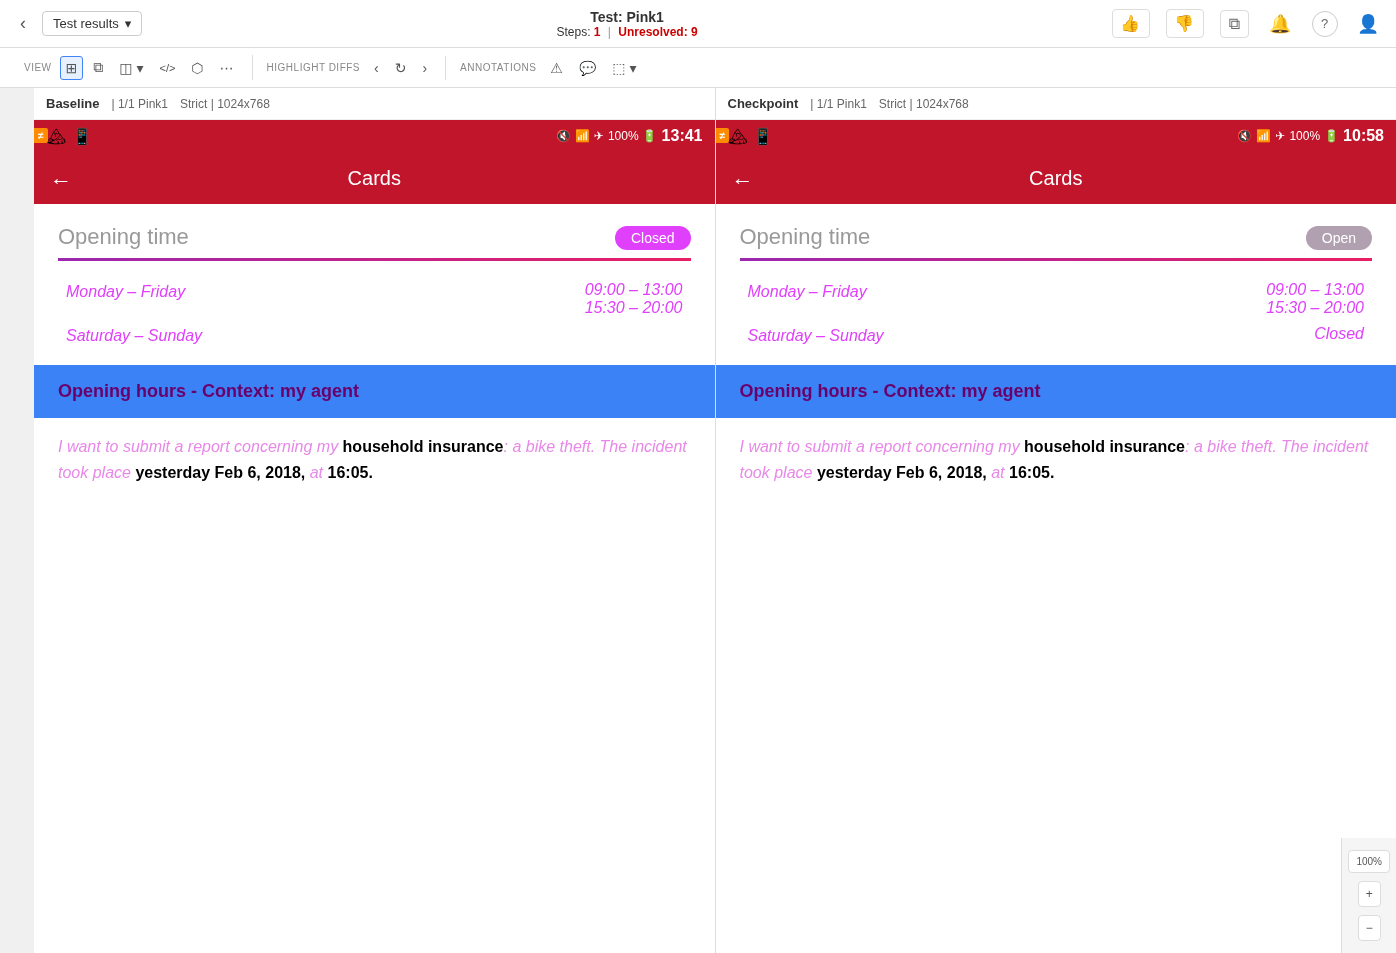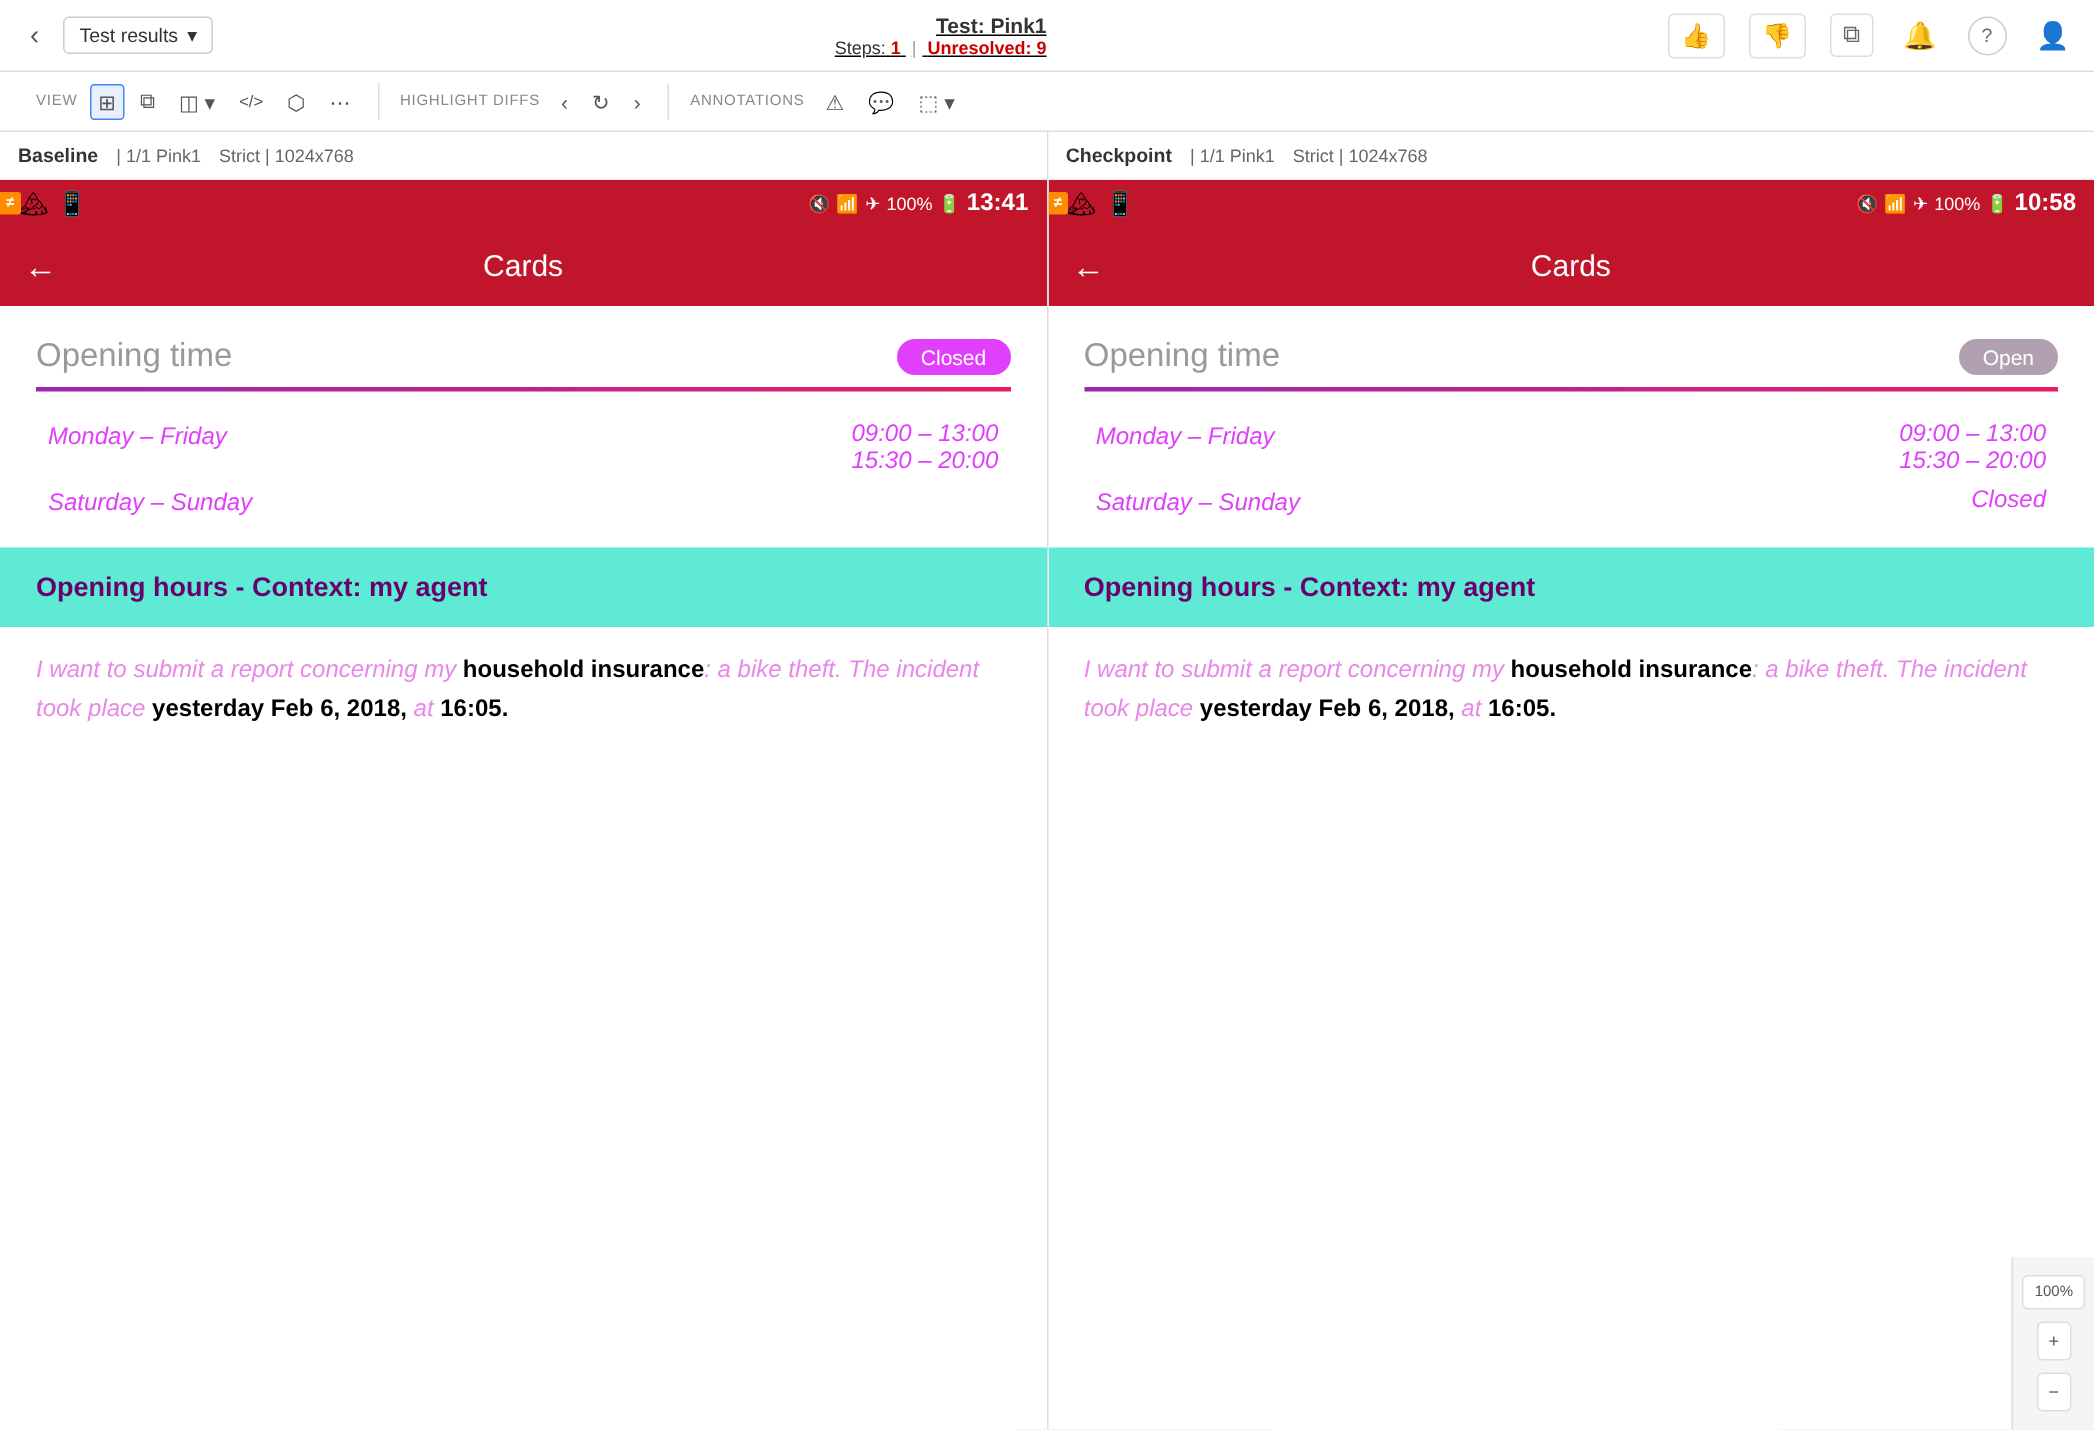--- a/index.html
+++ b/index.html
@@ -4,21 +4,21 @@
   <style>
     * { box-sizing: border-box; margin: 0; padding: 0; }
     body { font-family: -apple-system, BlinkMacSystemFont, 'Segoe UI', sans-serif; background: #f0f0f0; width: 1396px; height: 953px; overflow: hidden; }
 
     
     .top-bar {
       display: flex; align-items: center; justify-content: space-between;
       background: #fff; border-bottom: 1px solid #ddd; padding: 0 12px; height: 48px;
     }
     .top-bar-left { display: flex; align-items: center; gap: 8px; }
-    .top-bar-center { text-align: right; text-decoration: underline; }
+    .top-bar-center { text-align: center; }
     .top-bar-right { display: flex; align-items: center; gap: 16px; }
     .back-btn { background: none; border: none; cursor: pointer; font-size: 18px; color: #555; padding: 4px 8px; }
     .test-results-dropdown {
       display: flex; align-items: center; gap: 6px; border: 1px solid #ccc;
       border-radius: 4px; padding: 4px 10px; background: #fff; cursor: pointer; font-size: 13px; color: #333;
     }
     .test-name { font-weight: 700; font-size: 14px; color: #333; }
     .test-meta { font-size: 12px; }
     .steps-label { color: #333; }
     .steps-count { color: #c00; font-weight: 600; }
@@ -39,21 +39,21 @@
     }
     .toolbar-icon-btn.active { background: #e8f0fe; border-color: #4285f4; }
     .scope-select {
       border: 1px solid #ccc; border-radius: 4px; padding: 3px 24px 3px 8px; font-size: 12px;
       background: #fff; cursor: pointer; appearance: none; color: #333;
     }
     .scope-wrapper { position: relative; display: inline-block; }
     .scope-wrapper::after { content: '▾'; position: absolute; right: 6px; top: 50%; transform: translateY(-50%); font-size: 10px; color: #666; pointer-events: none; }
 
     
-    .main-content { display: flex; height: calc(953px - 88px); }
+    .main-content { display: flex; height: calc(953px - 88px); margin-left: 34px; }
 
     
     .panel { flex: 1; display: flex; flex-direction: column; border-right: 1px solid #ddd; }
     .panel:last-child { border-right: none; }
     .panel-header { padding: 8px 12px; background: #fff; border-bottom: 1px solid #eee; display: flex; gap: 12px; align-items: center; }
     .panel-title { font-weight: 700; font-size: 13px; color: #333; }
     .panel-subtitle { font-size: 12px; color: #666; }
     .panel-content { flex: 1; overflow: hidden; position: relative; }
 
     
@@ -99,21 +99,21 @@
       background: #b0a0b0; color: white; border-radius: 20px; padding: 4px 16px;
       font-size: 14px; font-weight: 500;
     }
     .opening-divider { height: 3px; background: linear-gradient(to right, #9c27b0, #e91e63); margin-bottom: 16px; }
     .hours-row { display: flex; align-items: flex-start; padding: 4px 8px; }
     .day-label { font-size: 16px; color: #e040fb; font-style: italic; flex: 1; padding-top: 2px; }
     .time-values { font-size: 16px; color: #e040fb; font-style: italic; text-align: left; }
     .time-line { display: block; }
 
     
-    .context-section { background: #5eead4; padding: 16px 24px; }
+    .context-section { background: #3b82f6; padding: 16px 24px; }
     .context-title { font-size: 18px; font-weight: bold; color: #6a006a; margin-bottom: 0; }
 
     
     .report-section { background: #fff; padding: 16px 24px; }
     .report-text { font-size: 16px; line-height: 1.6; }
     .report-faded { color: #e888e8; font-style: italic; }
     .report-bold { font-weight: bold; color: #000; }
 
     .panels-container { display: flex; flex: 1; }
     .side-actions { display: flex; flex-direction: column; gap: 8px; padding: 12px 6px; background: #f5f5f5; border-left: 1px solid #ddd; align-items: center; justify-content: flex-end; }

